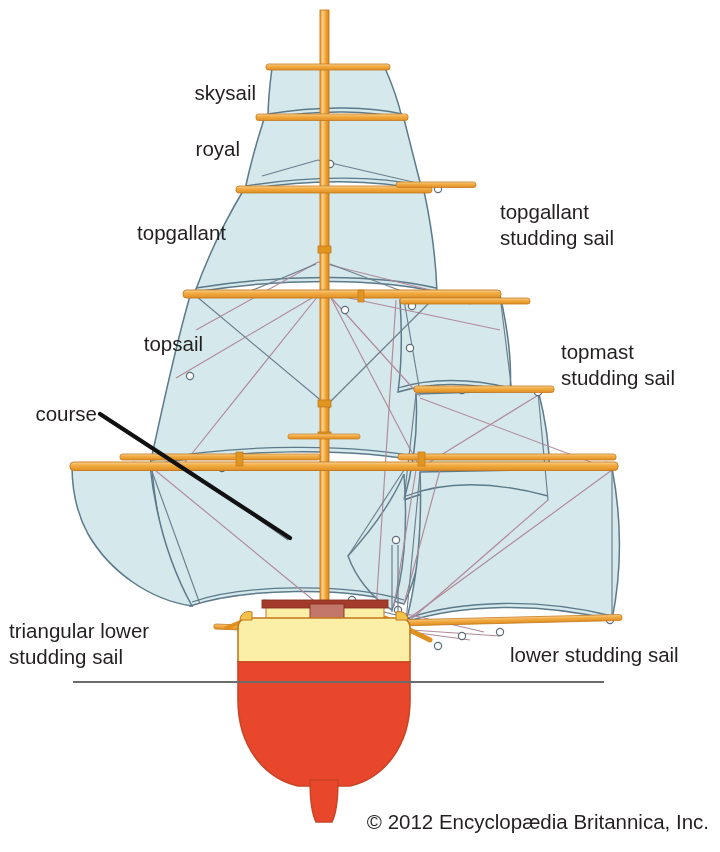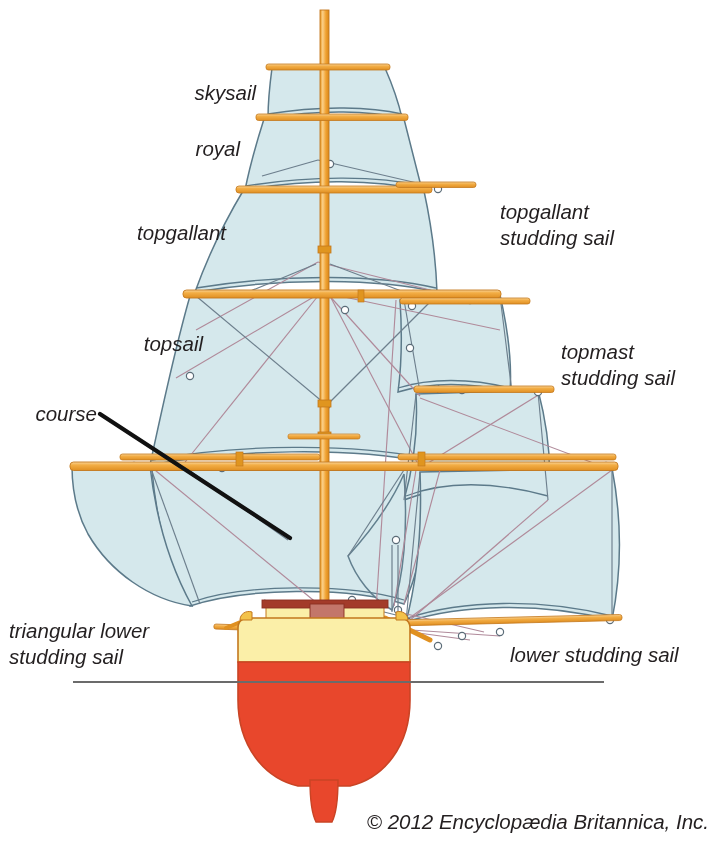--- a/index.html
+++ b/index.html
@@ -1,18 +1,18 @@
 <!DOCTYPE html>
 <html><head>
 <meta charset="utf-8">
 <style>
   html,body{margin:0;padding:0;background:#ffffff;}
   body{width:720px;height:852px;overflow:hidden;
        font-family:"Liberation Sans","DejaVu Sans",sans-serif;}
-  #stage{position:relative;width:720px;height:852px;background:#0ea5e9;font-style:italic;}
+  #stage{position:relative;width:720px;height:852px;background:#0ea5e9;}
   svg{display:block;}
   .lbl{font-family:"Liberation Sans","DejaVu Sans",sans-serif;
        font-size:20.5px;fill:#231f20;}
   .lbl.r{text-anchor:end;}
   .credit{font-family:"Liberation Sans","DejaVu Sans",sans-serif;
           font-size:20.5px;fill:#231f20;text-anchor:end;}
 </style>
 </head>
 <body>
 

